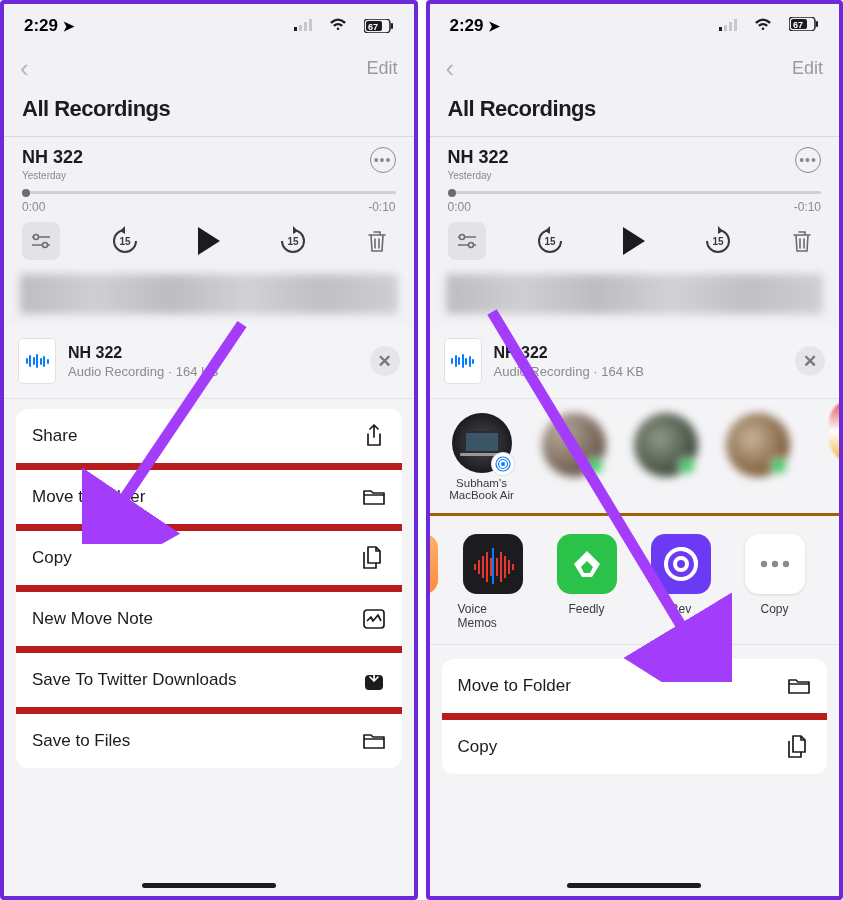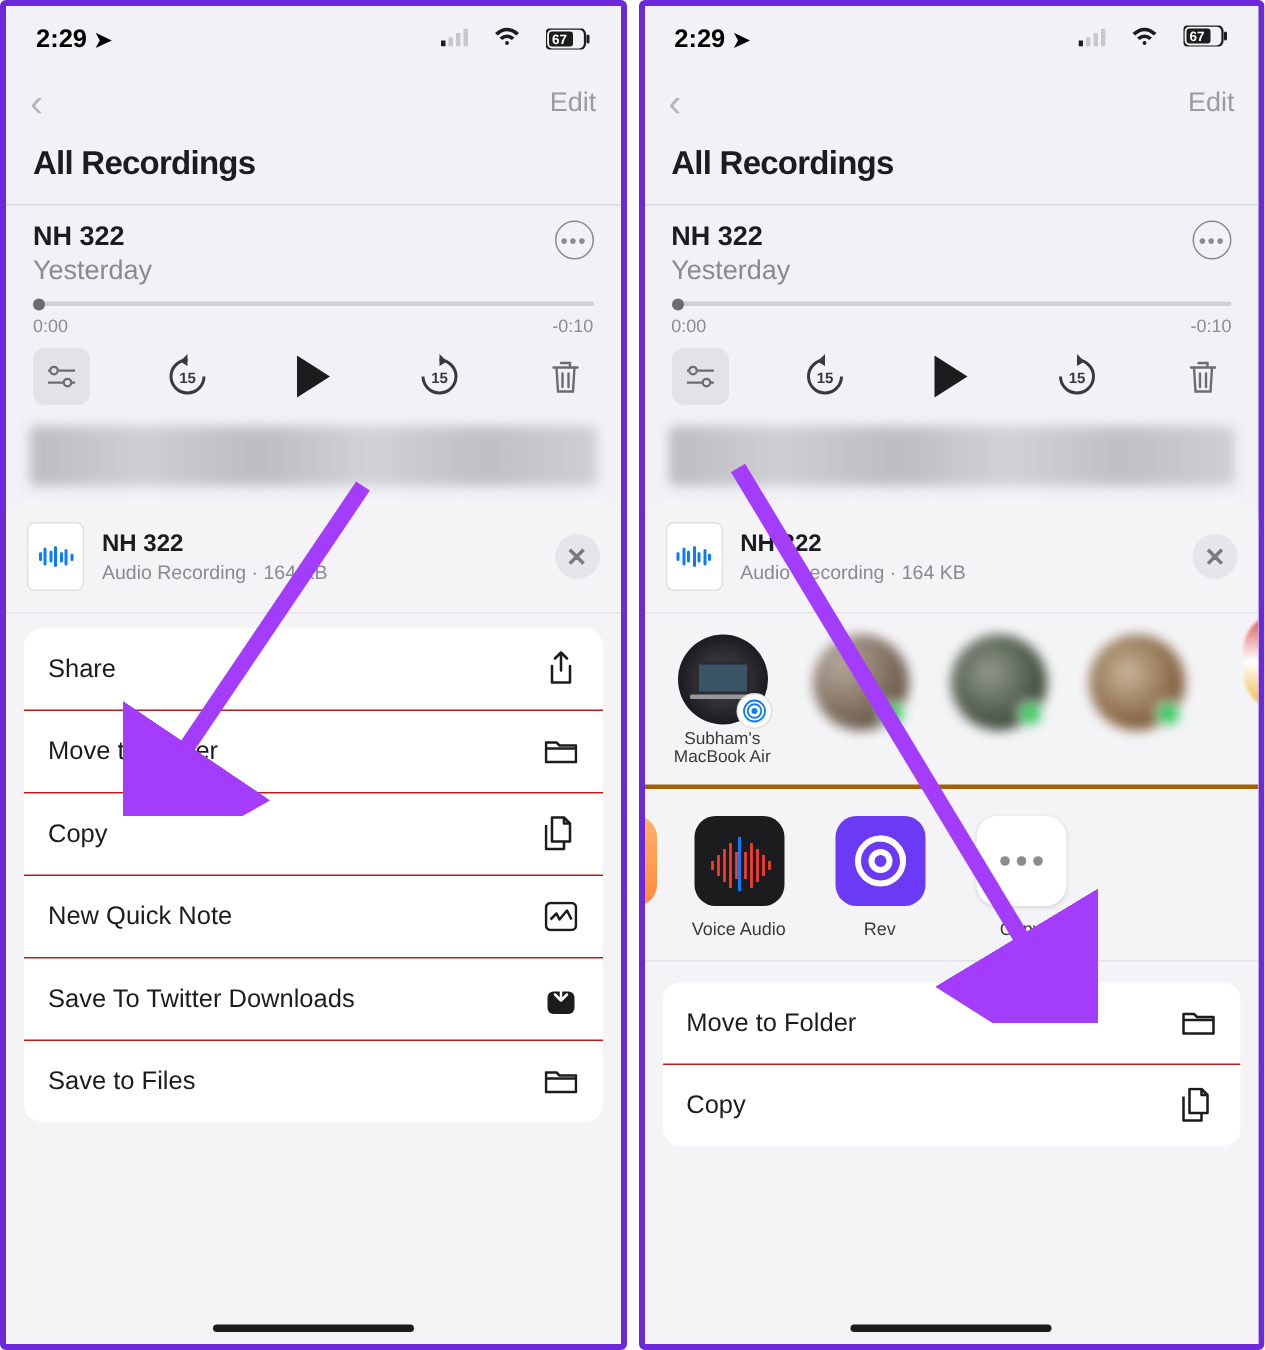--- a/index.html
+++ b/index.html
@@ -50,21 +50,21 @@
   letter-spacing: -0.5px;
 }
 .recording-row {
   padding: 10px 18px 6px;
   display: flex;
   justify-content: space-between;
   align-items: flex-start;
   border-top: 1px solid #d9d9dd;
 }
 .recording-title { font-size: 18px; font-weight: 700; color: #1c1c1e; }
-.recording-sub { font-size: 18px; color: #8a8a8f; margin-top: 2px; }
+.recording-sub { font-size: 10px; color: #8a8a8f; margin-top: 2px; }
 .ellipsis-circle {
   width: 26px; height: 26px;
   border: 1.5px solid #8a8a8f;
   border-radius: 50%;
   display: flex; align-items: center; justify-content: center;
   color: #8a8a8f; font-size: 14px; letter-spacing: 1px;
 }
 .scrubber { padding: 4px 18px 2px; }
 .scrubber-line { height: 3px; background: #d0d0d4; border-radius: 2px; position: relative; }
 .scrubber-dot { width: 8px; height: 8px; background: #6c6c70; border-radius: 50%; position: absolute; left: 0; top: -2.5px; }
@@ -141,21 +141,21 @@
   border-radius: 12px;
   overflow: hidden;
 }
 .action-row {
   display: flex;
   justify-content: space-between;
   align-items: center;
   padding: 15px 16px;
   font-size: 17px;
   color: #1c1c1e;
-  border-bottom: 1px solid #b91c1c;
+  border-bottom: 7px solid #b91c1c;
 }
 .action-row:last-child { border-bottom: none; }
 .action-icon { width: 24px; height: 24px; display:flex; align-items:center; justify-content:center; }
 .home-indicator {
   position: absolute;
   bottom: 8px;
   left: 50%;
   transform: translateX(-50%);
   width: 134px; height: 5px;
   background: #1c1c1e;
@@ -353,21 +353,21 @@
       </div>
       <div class="action-row">
         <span>Copy</span>
         <span class="action-icon">
             <svg width="22" height="24">
               <path d="M5 1 H13 L17 5 V17 H5 Z M13 1 V5 H17 M1 6 V22 H13 V17" fill="none" stroke="#1c1c1e" stroke-width="1.7" stroke-linejoin="round"></path>
             </svg>
           </span>
       </div>
       <div class="action-row">
-        <span>New Quick Note</span>
+        <span>New Move Note</span>
         <span class="action-icon">
             <svg width="22" height="20">
               <rect x="1" y="1" width="20" height="18" rx="3" fill="none" stroke="#1c1c1e" stroke-width="1.7"></rect>
               <path d="M4 12 L8 8 L10 12 L15 6 L18 12" fill="none" stroke="#1c1c1e" stroke-width="1.7" stroke-linejoin="round"></path>
             </svg>
           </span>
       </div>
       <div class="action-row">
         <span>Save To Twitter Downloads</span>
         <span class="action-icon">
@@ -550,21 +550,30 @@
               <line x1="22" y1="6" x2="22" y2="42" stroke="#0a7bff" stroke-width="2"></line>
               <g stroke="#ff3b30" stroke-width="1.8" fill="none">
                 <line x1="26" y1="16" x2="26" y2="34"></line>
                 <line x1="30" y1="10" x2="30" y2="40"></line>
                 <line x1="34" y1="14" x2="34" y2="36"></line>
                 <line x1="38" y1="18" x2="38" y2="32"></line>
                 <line x1="42" y1="22" x2="42" y2="28"></line>
               </g>
             </svg>
         </div>
-        <span>Voice Audio</span>
+        <span>Voice Memos</span>
+      </div>
+      <div class="app-item">
+        <div class="app-icon feedly">
+          <svg width="38" height="38">
+              <path d="M19 6 L32 19 L24 32 H14 L6 19 Z" fill="#fff"></path>
+              <path d="M19 16 L25 22 L22 28 H16 L13 22 Z" fill="#2bc24a"></path>
+            </svg>
+        </div>
+        <span>Feedly</span>
       </div>
       <div class="app-item">
         <div class="app-icon rev-app">
           <svg width="44" height="44">
               <circle cx="22" cy="22" r="15" fill="none" stroke="#fff" stroke-width="4"></circle>
               <path d="M22 7 A15 15 0 0 1 37 22" fill="none" stroke="#fff" stroke-width="4" stroke-linecap="round"></path>
               <circle cx="22" cy="22" r="6" fill="none" stroke="#fff" stroke-width="4"></circle>
             </svg>
         </div>
         <span>Rev</span>

